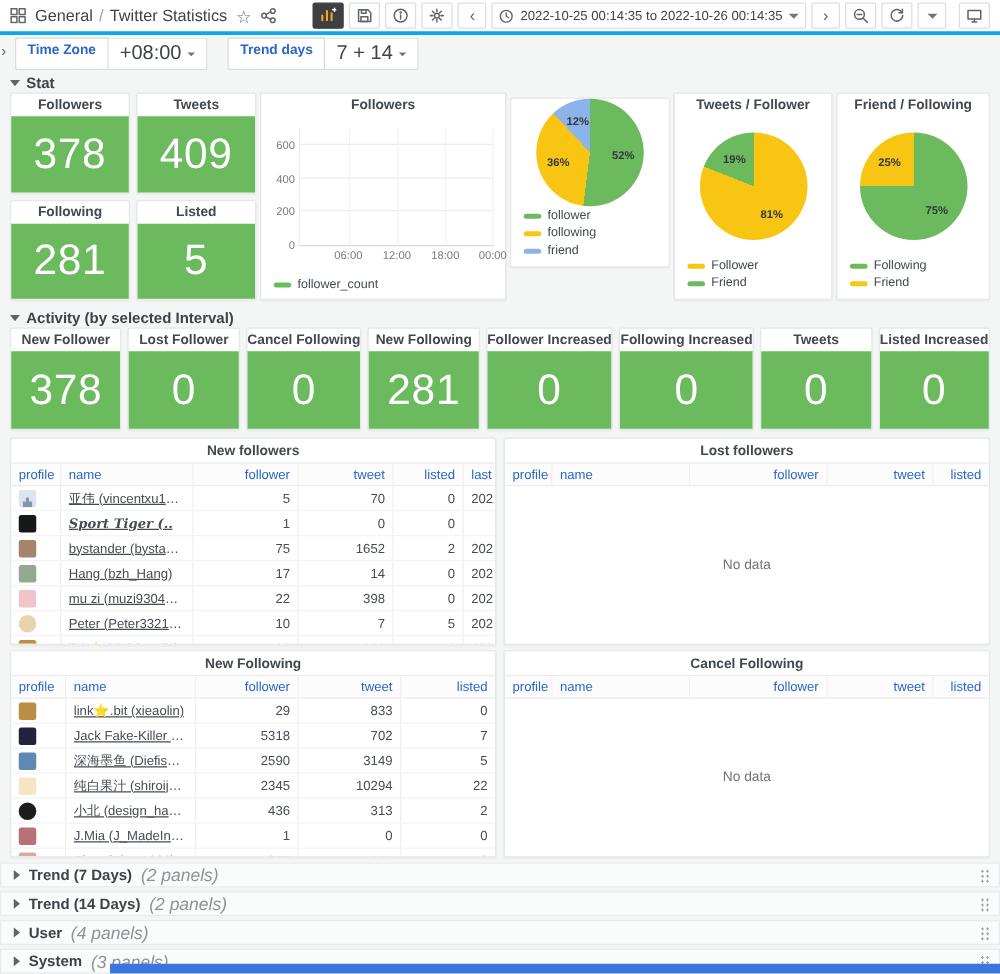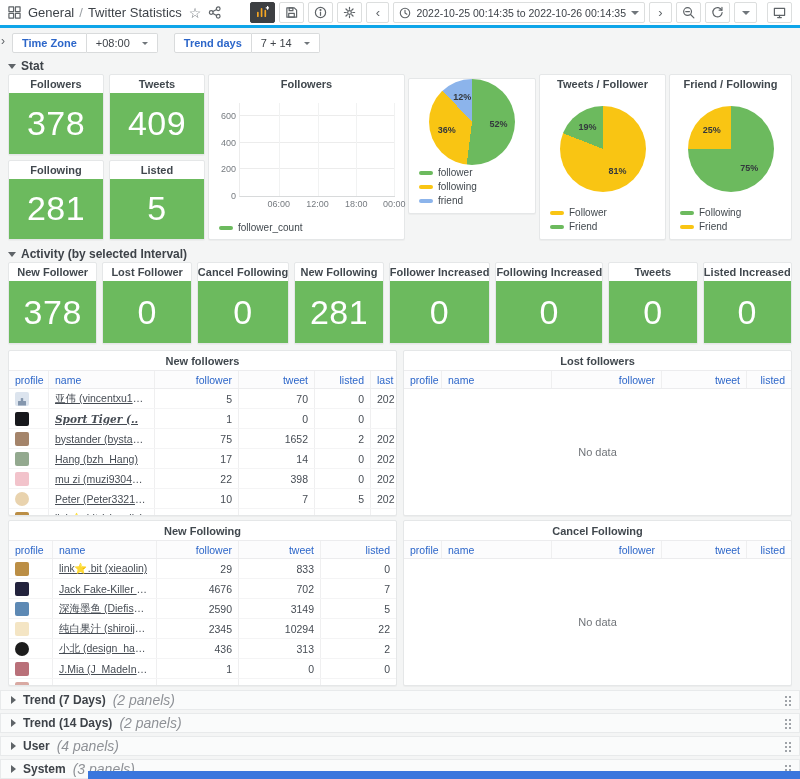--- a/index.html
+++ b/index.html
@@ -20,22 +20,22 @@
   .time-text { font-size:10.5px; color:#3e4349; white-space:nowrap; }
   .chev { font-size:13px; color:#5f6468; line-height:1; }
   .caret { width:0; height:0; border-left:4px solid transparent; border-right:4px solid transparent; border-top:4px solid #70767b; }
 
   
   .subbar { position:absolute; left:0; top:30px; width:800px; height:26px; display:flex; align-items:center; padding-left:12px; gap:16px; }
   .edge-chev { position:absolute; left:1px; top:4px; font-size:12px; color:#5f6468; }
   .var-group { display:flex; }
   .var-label { border:1px solid #d9dbdc; background:#fff; color:#2c66c9; font-weight:700; font-size:11px;
                padding:3px 9px; border-radius:2px 0 0 2px; }
-  .var-value { border:1px solid #d9dbdc; border-left:none; background:#fff; font-size:11px; color:#3e4349;
-               padding:3px 9px; border-radius:0 2px 2px 0; display:flex; align-items:center; gap:12px; }
+  .var-value { border:1px solid #d9dbdc; border-left:none; background:#fff; font-size:16px; color:#3e4349;
+               padding:3px 9px; border-radius:0 2px 2px 0; display:flex; align-items:center; gap:5px; }
   .var-value .caret { border-top-width:3px; border-left-width:3px; border-right-width:3px; }
 
   
   .section-head { position:absolute; display:flex; align-items:center; gap:5px; font-size:12px; font-weight:700; color:#3e4349; }
   .tri-down { width:0; height:0; border-left:4px solid transparent; border-right:4px solid transparent; border-top:5px solid #5f6468; }
   .tri-right { width:0; height:0; border-top:4px solid transparent; border-bottom:4px solid transparent; border-left:5px solid #5f6468; }
 
   
   .panel { position:absolute; background:#fff; border:1px solid #e5e7e8; border-radius:2px; box-shadow:0 1px 1px rgba(0,0,0,.035); }
   .panel-title { height:18px; line-height:18px; text-align:center; font-size:11px; font-weight:700; color:#41484e;
@@ -506,21 +506,21 @@
           <span class="cell num">833</span>
           <span class="cell num">0</span>
         </div>
         <div class="tbl-row g-nfol">
           <span class="cell">
             <span class="avatar" style="background: rgb(35, 35, 61);"></span>
           </span>
           <span class="cell">
             <span class="name-link">Jack Fake-Killer (Phish..</span>
           </span>
-          <span class="cell num">4676</span>
+          <span class="cell num">5318</span>
           <span class="cell num">702</span>
           <span class="cell num">7</span>
         </div>
         <div class="tbl-row g-nfol">
           <span class="cell">
             <span class="avatar" style="background: rgb(93, 137, 180);"></span>
           </span>
           <span class="cell">
             <span class="name-link">深海墨鱼 (Diefish666)</span>
           </span>

